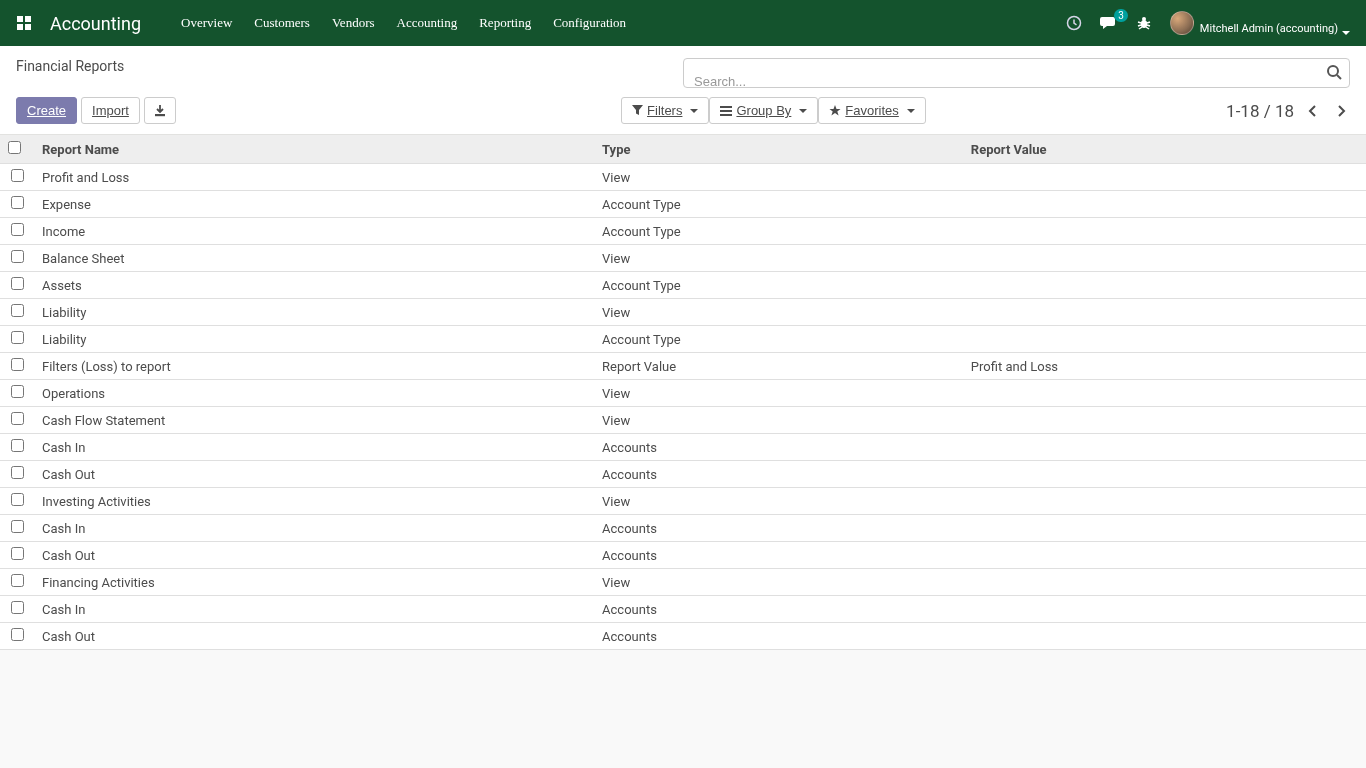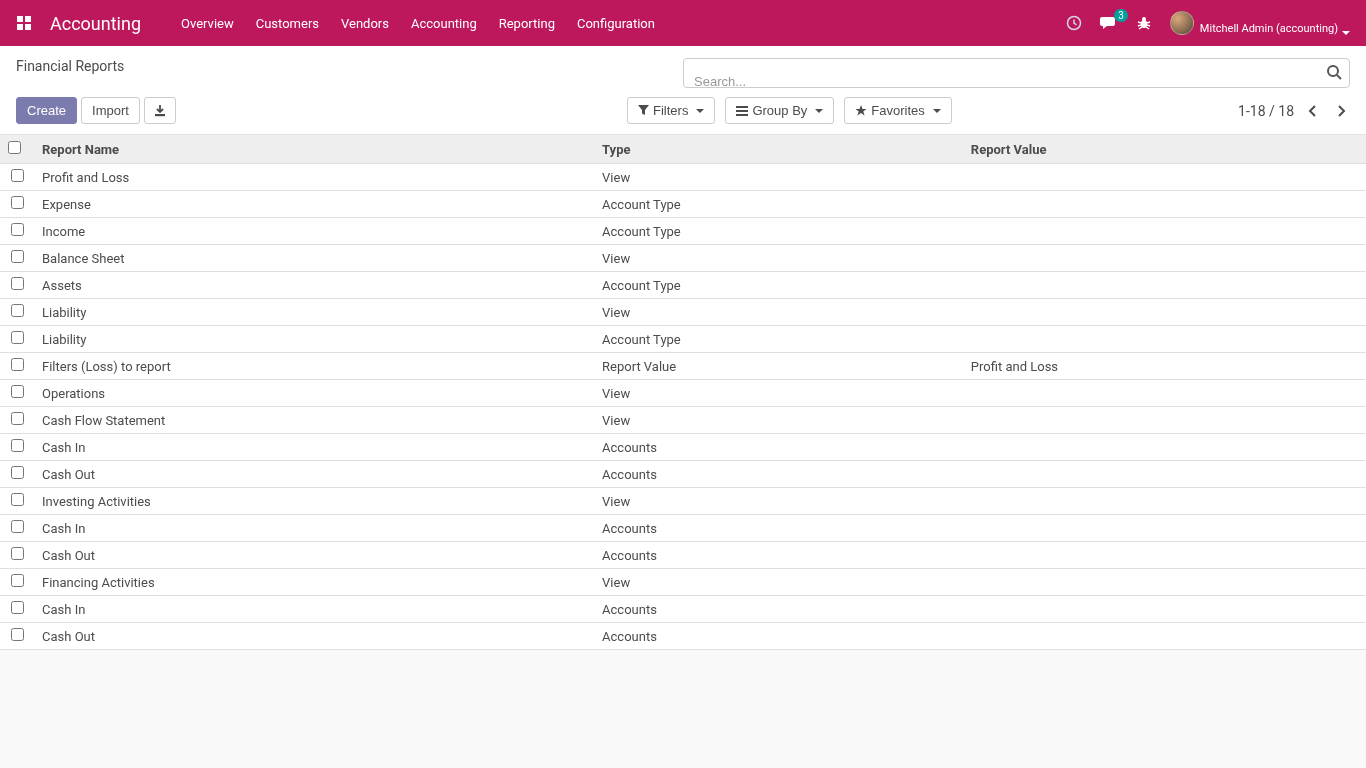--- a/index.html
+++ b/index.html
@@ -4,21 +4,21 @@
 <style>
   * { box-sizing: border-box; margin: 0; padding: 0; }
   body {
     font-family: -apple-system, BlinkMacSystemFont, "Segoe UI", Roboto, "Helvetica Neue", Arial, sans-serif;
     font-size: 13px;
     color: #4c4c4c;
     background: #f9f9f9;
   }
   
   .navbar {
-    background: #be185d;
+    background: #14532d;
     color: #fff;
     height: 46px;
     display: flex;
     align-items: center;
     padding: 0 16px;
   }
   .apps-icon {
     display: inline-flex;
     margin-right: 18px;
     cursor: pointer;
@@ -32,20 +32,21 @@
   .nav-menu {
     display: flex;
     gap: 22px;
     flex: 1;
   }
   .nav-menu a {
     color: #fff;
     text-decoration: none;
     font-size: 13px;
     cursor: pointer;
+    font-family: Liberation Serif, serif;
   }
   .nav-right {
     display: flex;
     align-items: center;
     gap: 18px;
   }
   .nav-icon {
     position: relative;
     cursor: pointer;
     display: inline-flex;
@@ -138,40 +139,41 @@
     border: 1px solid #ccc;
     background: #fff;
     color: #4c4c4c;
     padding: 5px 10px;
     border-radius: 3px;
     font-size: 13px;
     cursor: pointer;
     display: inline-flex;
     align-items: center;
     gap: 4px;
+    text-decoration: underline;
   }
   .btn-primary {
     background: #7c7bad;
     border-color: #7c7bad;
     color: #fff;
   }
   .btn-icon-only { padding: 5px 9px; }
   .cp-center {
     display: flex;
-    gap: 10px;
+    gap: 0;
     flex: 1;
     max-width: 670px;
   }
   .cp-right {
     display: flex;
     align-items: center;
     gap: 10px;
     margin-left: auto;
   }
-  .pager-text { font-size: 14px; color: #4c4c4c; }
+  .pager-text { font-size: 17px; color: #4c4c4c; }
   .pager-btn {
     background: none;
     border: none;
     color: #4c4c4c;
     cursor: pointer;
     padding: 4px;
     display:inline-flex;
   }
   
   .list-table {

